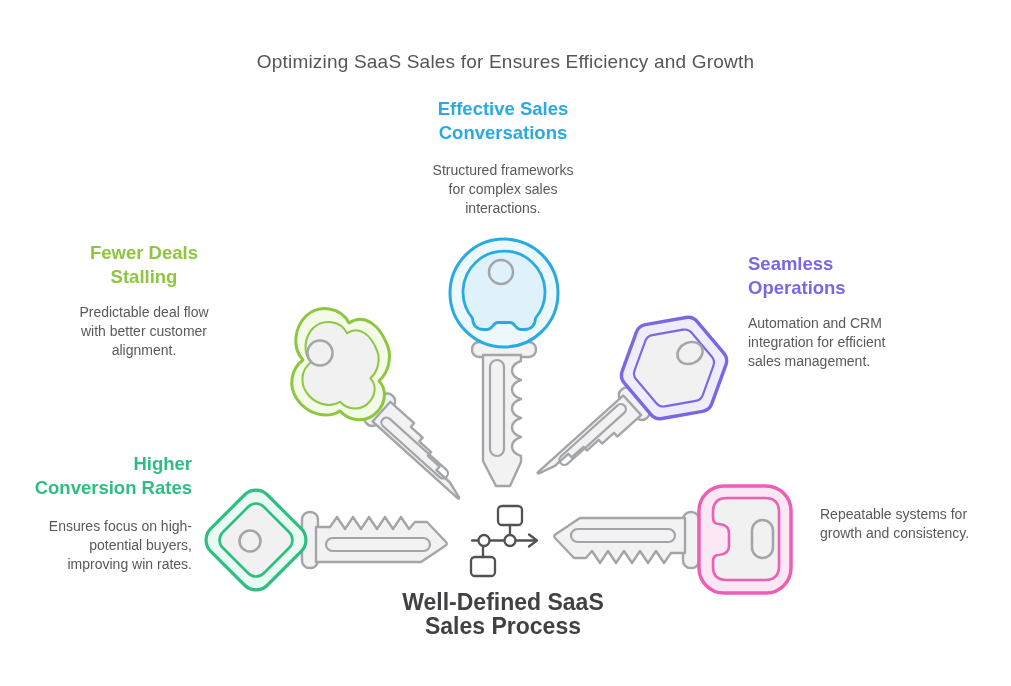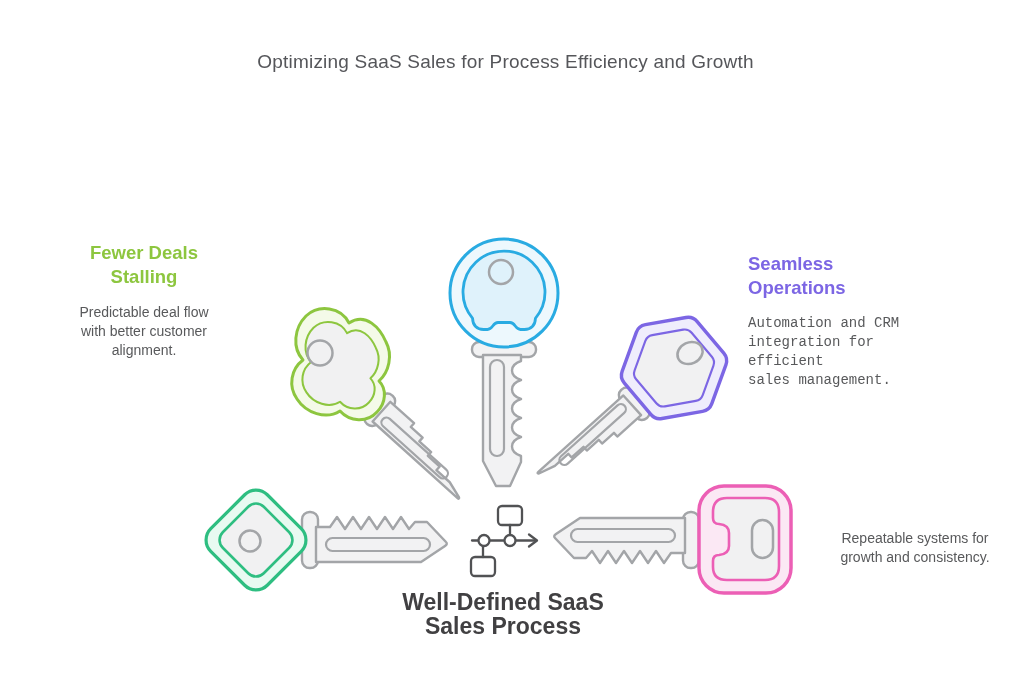--- a/index.html
+++ b/index.html
@@ -13,35 +13,35 @@
   .benefit .body{font-size:14px;line-height:19px;color:#58595B;white-space:pre-line;}
   .pos-top{left:353px;top:97px;width:300px;text-align:center;}
   .pos-top .body{margin-top:16px;}
   .pos-upper-left{left:24px;top:241px;width:240px;text-align:center;}
   .pos-upper-left .body{margin-top:14px;}
   .pos-upper-right{left:748px;top:241px;width:210px;text-align:left;}
   .pos-upper-right .body{margin-top:14px;}
   .pos-lower-left{left:7px;top:452px;width:185px;text-align:right;}
   .pos-lower-left .body{margin-top:17px;}
   .pos-lower-right{left:820px;top:501px;width:190px;text-align:left;}
-  .pos-lower-right .body{margin-top:28px;text-align:center;}
+  .pos-lower-right .body{margin-top:4px;}
   .center-label{position:absolute;left:353px;top:590px;width:300px;text-align:center;
                 font-size:23px;font-weight:700;line-height:24px;color:#414042;white-space:pre-line;}
   
   .metal{fill:#F2F2F3;stroke:#A3A5A8;stroke-width:2.4;stroke-linejoin:round;}
   .slotline{fill:none;stroke:#A3A5A8;stroke-width:2.2;}
   .hole{fill:none;stroke:#A3A5A8;stroke-width:2.5;}
   .flow{fill:none;stroke:#515254;stroke-width:2.3;stroke-linecap:round;stroke-linejoin:round;}
 </style>
 </head>
 <body>
 
 <div class="stage">
 
-  <div class="title" style="color: rgb(85, 86, 90);">Optimizing SaaS Sales for Process Efficiency and Growth</div>
+  <div class="title" style="color: rgb(85, 86, 90);">Optimizing SaaS Sales for Ensures Efficiency and Growth</div>
 
   <svg width="1011" height="686" viewBox="0 0 1011 686">
 
     <g>
       <rect class="metal" x="472" y="342" width="64" height="15" rx="7"></rect>
       <path class="metal" d="M 483,355 L 483,461 L 496,486 L 510,486 L 521,462 L 521,456
            C 509,452 509,441 521,437 C 509,433 509,422 521,418 C 509,414 509,403 521,399
            C 509,395 509,384 521,380 C 509,376 509,365 521,361 L 521,355 Z"></path>
       <rect class="slotline" x="490" y="360" width="14" height="96" rx="7"></rect>
       <circle cx="504" cy="293" r="54" fill="#EDF8FD" stroke="#29ABE2" stroke-width="3" style="stroke: rgb(41, 171, 226);"></circle>
@@ -119,37 +119,51 @@
       <rect x="471" y="557" width="24" height="19" rx="4"></rect>
       <line x1="510" y1="525" x2="510" y2="535"></line>
       <line x1="483" y1="546" x2="483" y2="557"></line>
       <path d="M 472,540.5 H 536"></path>
       <path d="M 529,534.5 L 537,540.5 L 529,546.5"></path>
       <circle cx="484" cy="540.5" r="5.5" fill="#ffffff"></circle>
       <circle cx="510" cy="540.5" r="5.5" fill="#ffffff"></circle>
     </g>
   </svg>
 
+  <div class="benefit pos-top">
+    <div class="heading" style="color: rgb(41, 171, 226);">Effective Sales
+Conversations</div>
+    <div class="body" style="color: rgb(88, 89, 91);">Structured frameworks
+for complex sales
+interactions.</div>
+  </div>
 
   <div class="benefit pos-upper-left">
     <div class="heading" style="color: rgb(141, 198, 63);">Fewer Deals
 Stalling</div>
     <div class="body" style="color: rgb(88, 89, 91);">Predictable deal flow
 with better customer
 alignment.</div>
   </div>
 
   <div class="benefit pos-upper-right">
     <div class="heading" style="color: rgb(124, 102, 228); margin-top: 11px;">Seamless
 Operations</div>
-    <div class="body" style="color: rgb(88, 89, 91); font-family: Liberation Mono, monospace;">Automation and CRM
+    <div class="body" style="color: rgb(88, 89, 91);">Automation and CRM
 integration for efficient
 sales management.</div>
   </div>
 
+  <div class="benefit pos-lower-left">
+    <div class="heading" style="color: rgb(46, 190, 129);">Higher
+Conversion Rates</div>
+    <div class="body" style="color: rgb(88, 89, 91);">Ensures focus on high-
+potential buyers,
+improving win rates.</div>
+  </div>
 
   <div class="benefit pos-lower-right">
     <div class="body" style="color: rgb(88, 89, 91);">Repeatable systems for
 growth and consistency.</div>
   </div>
 
   <div class="center-label" style="color: rgb(65, 64, 66);">Well-Defined SaaS
 Sales Process</div>
 </div>
 

